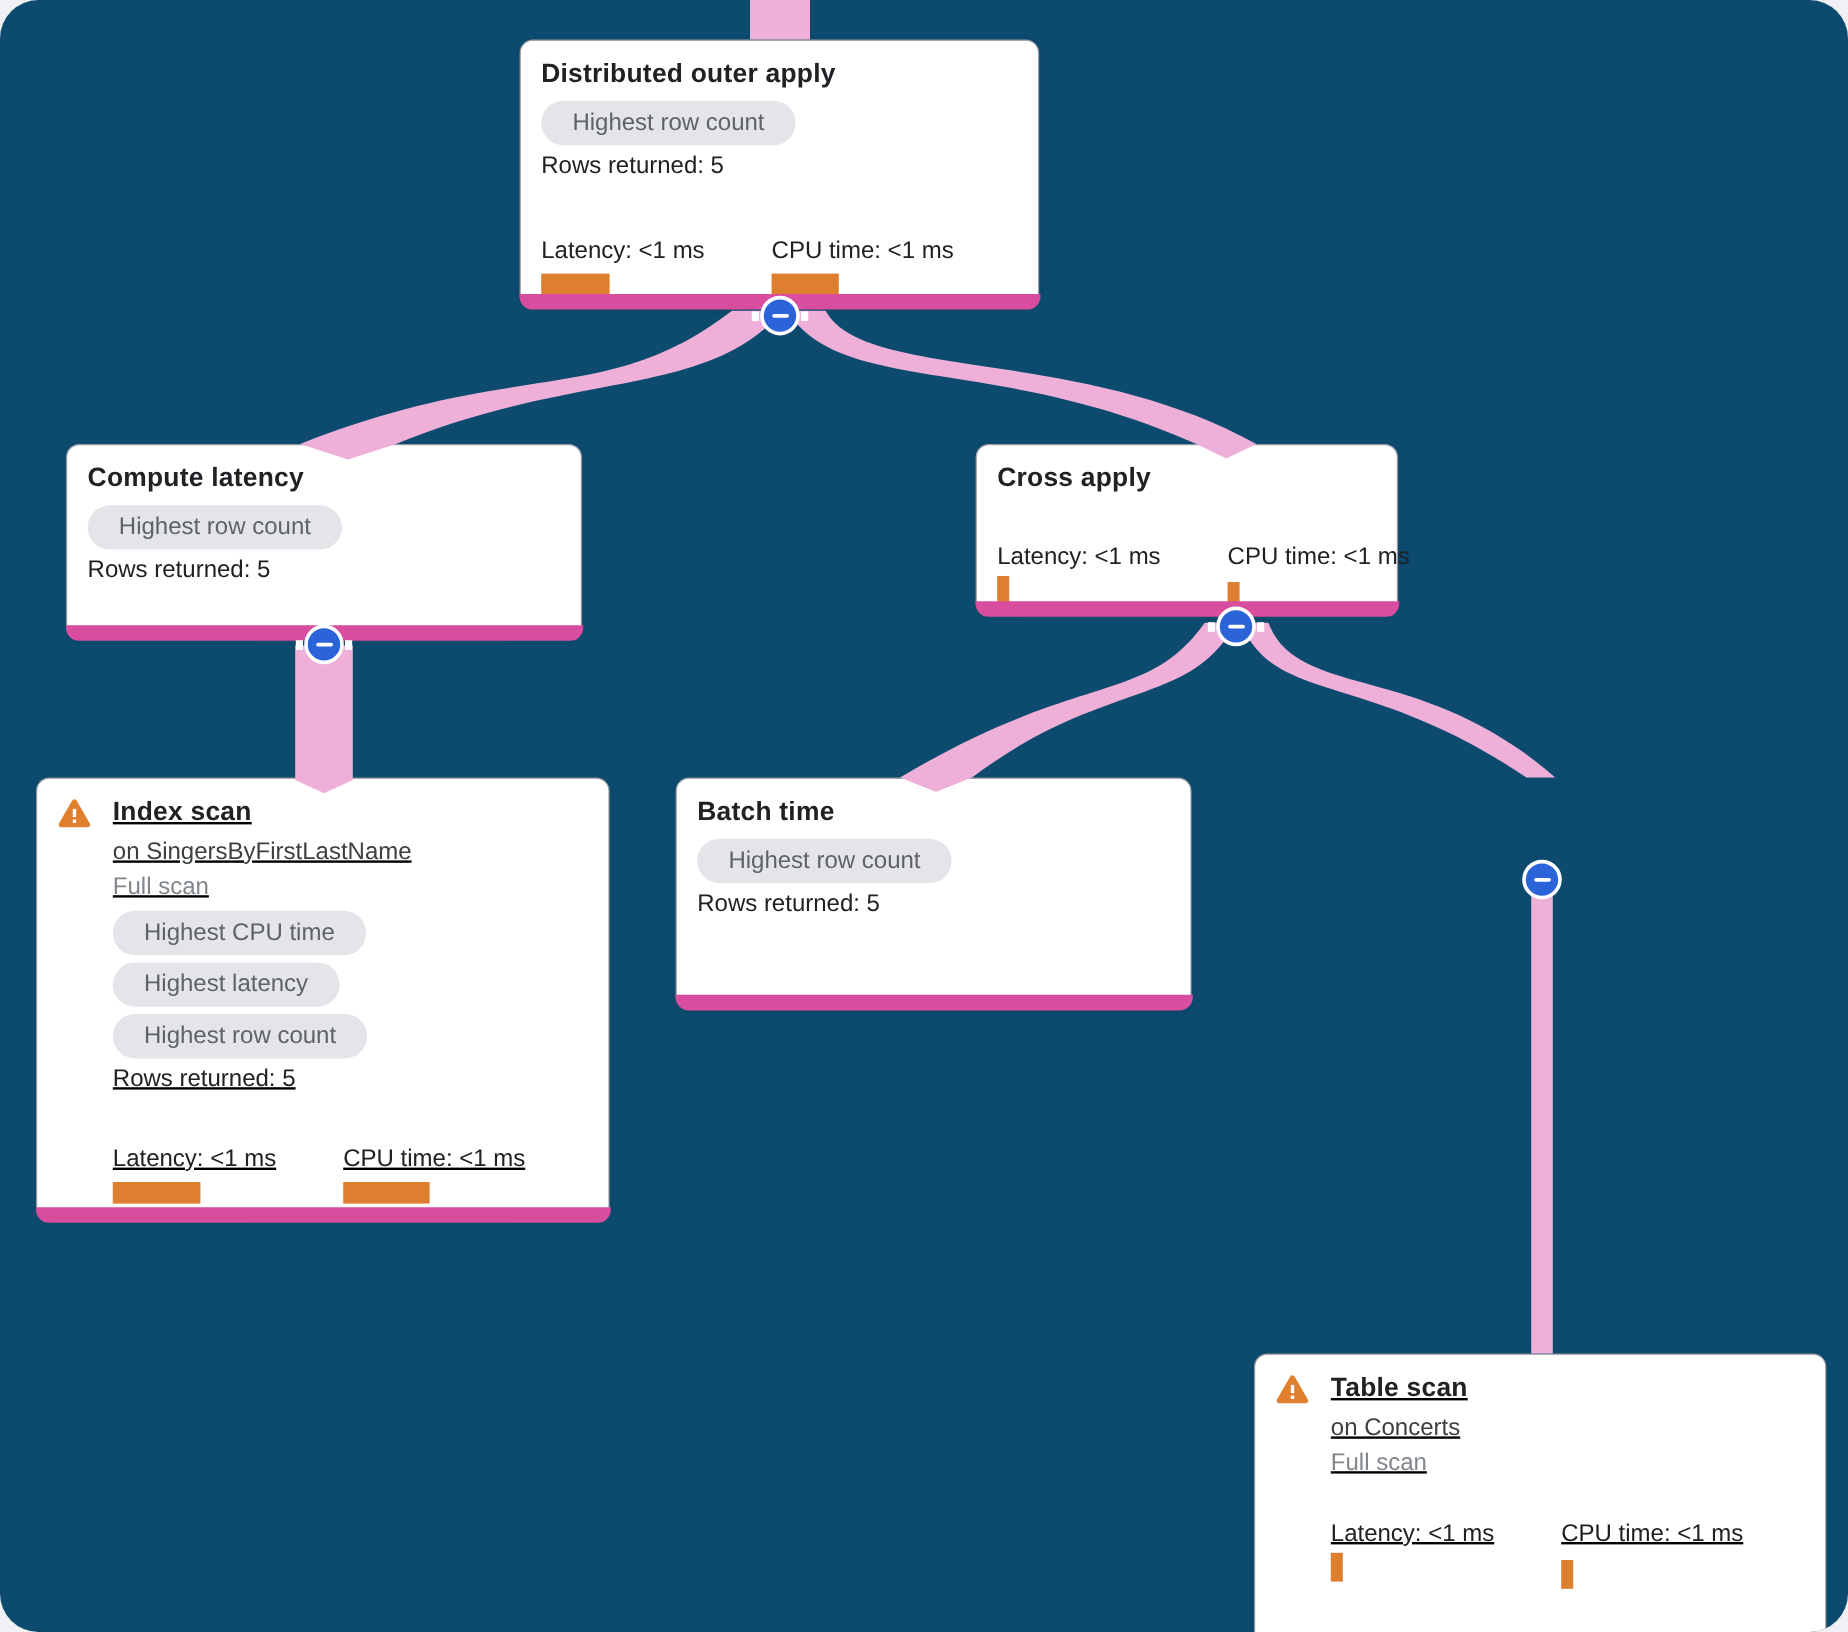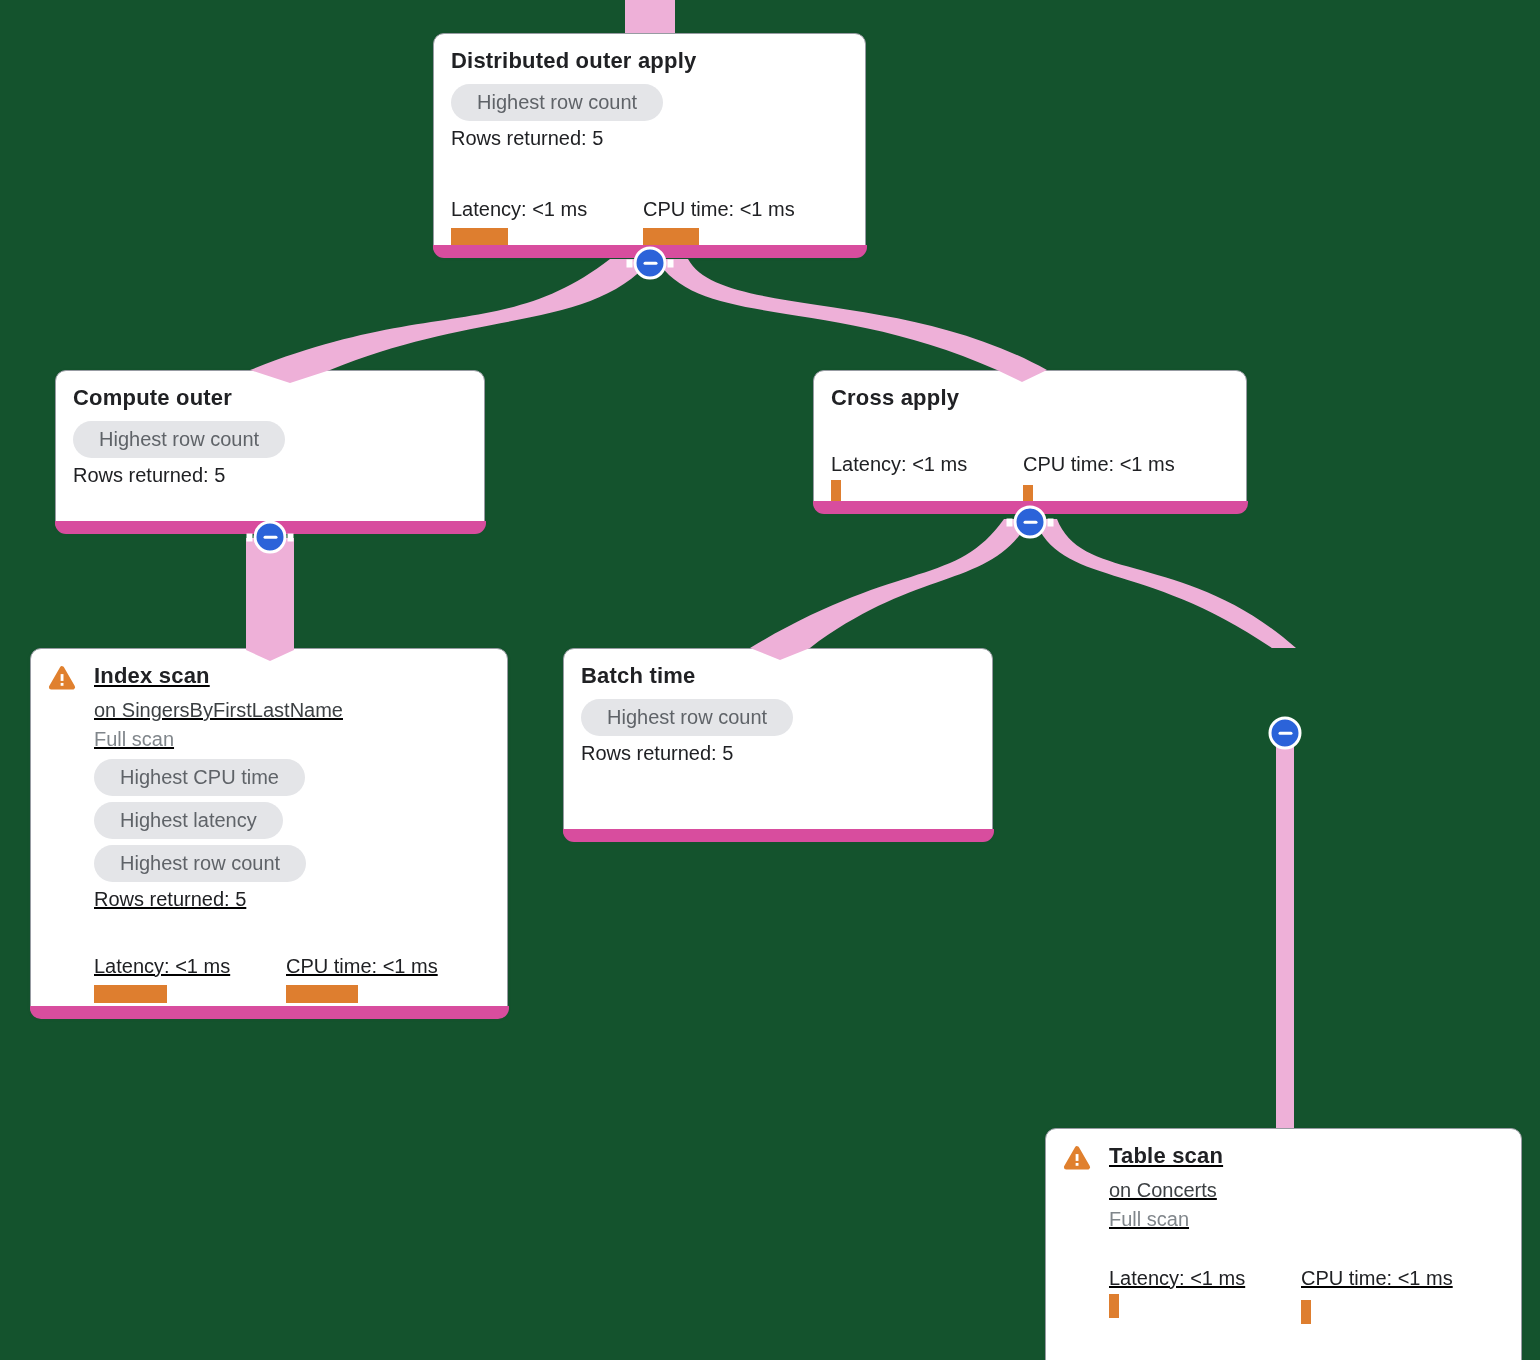--- a/index.html
+++ b/index.html
@@ -1,19 +1,19 @@
 <!DOCTYPE html>
 <html><head>
 <meta charset="utf-8">
 <style>
   html,body { margin:0; padding:0; }
   body { font-family: "Liberation Sans", sans-serif; background:#eff1f4; }
   #canvas {
     position:relative; width:1540px; height:1360px;
-    background:#14532d; overflow:hidden;
+    background:#0c4a6e; overflow:hidden;border-radius:32px;
   }
   svg.links { position:absolute; left:0; top:0; z-index:2; pointer-events:none; }
 
   .node {
     position:absolute; z-index:1;
     background:#ffffff;
     border:1.5px solid #979ba2;
     border-radius:11px;
     box-shadow:0 1px 3px rgba(60,64,67,.18);
     box-sizing:border-box;
@@ -78,28 +78,28 @@
           <div class="mlabel">CPU time: &lt;1 ms</div>
           <div class="mbar" style="width:56px; height:20px;"></div>
         </div>
       </div>
     </div>
     <div class="accent"></div>
   </div>
 
   <div class="node" style="left:55px; top:370px; width:430px; height:163px;">
     <div class="node-body">
-      <div class="title">Compute outer</div>
+      <div class="title">Compute latency</div>
       <div class="badge-row"><span class="badge">Highest row count</span></div>
       <div class="rows">Rows returned: 5</div>
     </div>
     <div class="accent"></div>
   </div>
 
-  <div class="node" style="left:813px; top:370px; width:434px; height:143px;">
+  <div class="node" style="left:813px; top:370px; width:352px; height:143px;">
     <div class="node-body">
       <div class="title">Cross apply</div>
       <div class="metrics" style="margin-top:2px;">
         <div class="metric">
           <div class="mlabel">Latency: &lt;1 ms</div>
           <div class="mbar" style="width:10px; height:23px; margin-top:4px;"></div>
         </div>
         <div class="metric">
           <div class="mlabel">CPU time: &lt;1 ms</div>
           <div class="mbar" style="width:10px; height:23px; margin-top:9px;"></div>

